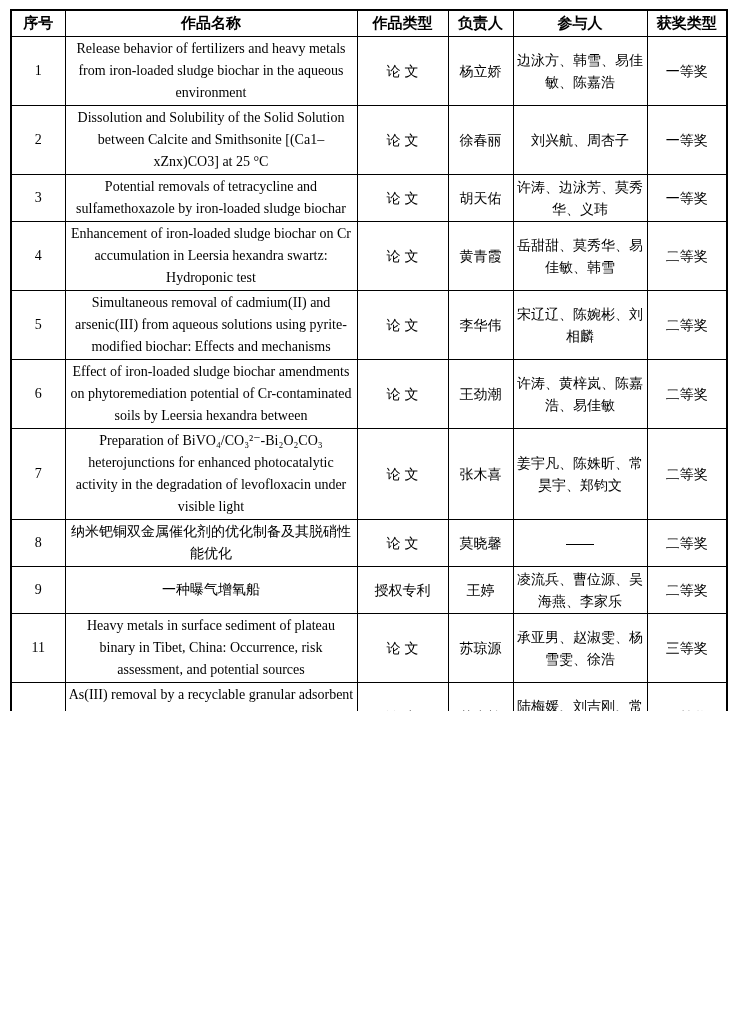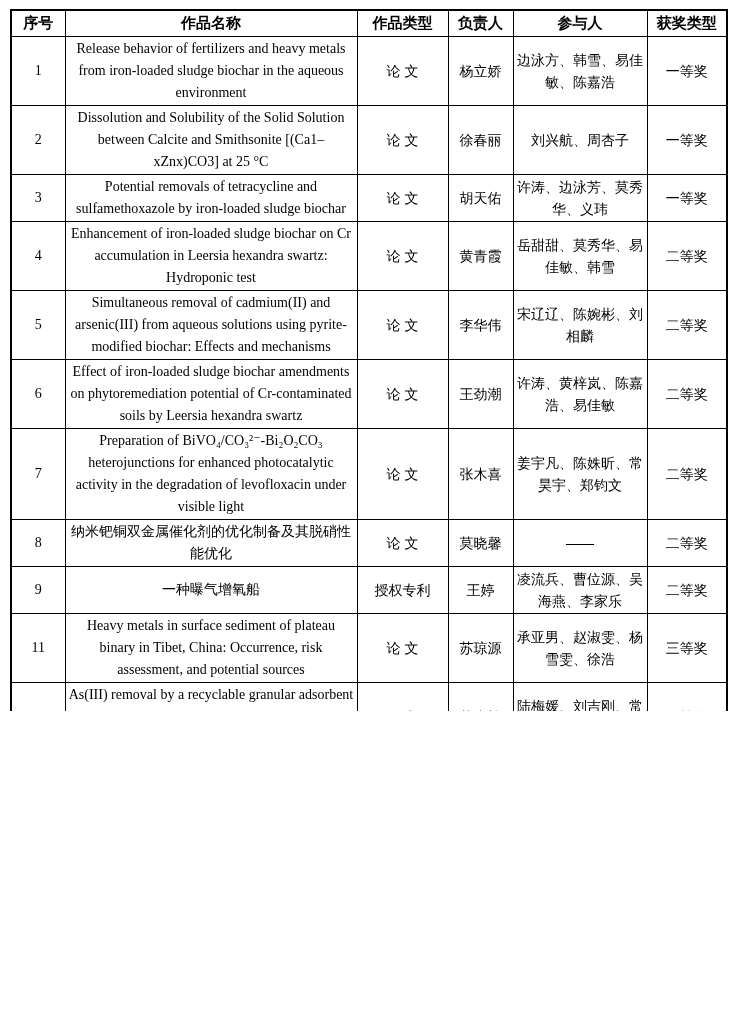--- a/index.html
+++ b/index.html
@@ -128,21 +128,21 @@
         <tr>
     <td class="c-index">5</td>
     <td class="c-title">Simultaneous removal of cadmium(II) and arsenic(III) from aqueous solutions using pyrite-modified biochar: Effects and mechanisms</td>
     <td class="c-type">论 文</td>
     <td class="c-leader">李华伟</td>
     <td class="c-part">宋辽辽、陈婉彬、刘相麟</td>
     <td class="c-award">二等奖</td>
   </tr>
         <tr>
     <td class="c-index">6</td>
-    <td class="c-title">Effect of iron-loaded sludge biochar amendments on phytoremediation potential of Cr-contaminated soils by Leersia hexandra swartz</td>
+    <td class="c-title">Effect of iron-loaded sludge biochar amendments on phytoremediation potential of Cr-contaminated soils by Leersia hexandra between</td>
     <td class="c-type">论 文</td>
     <td class="c-leader">王劲潮</td>
     <td class="c-part">许涛、黄梓岚、陈嘉浩、易佳敏</td>
     <td class="c-award">二等奖</td>
   </tr>
         <tr>
     <td class="c-index">7</td>
     <td class="c-title">Preparation of BiVO₄/CO₃²⁻-Bi₂O₂CO₃ heterojunctions for enhanced photocatalytic activity in the degradation of levofloxacin under visible light</td>
     <td class="c-type">论 文</td>
     <td class="c-leader">张木喜</td>

